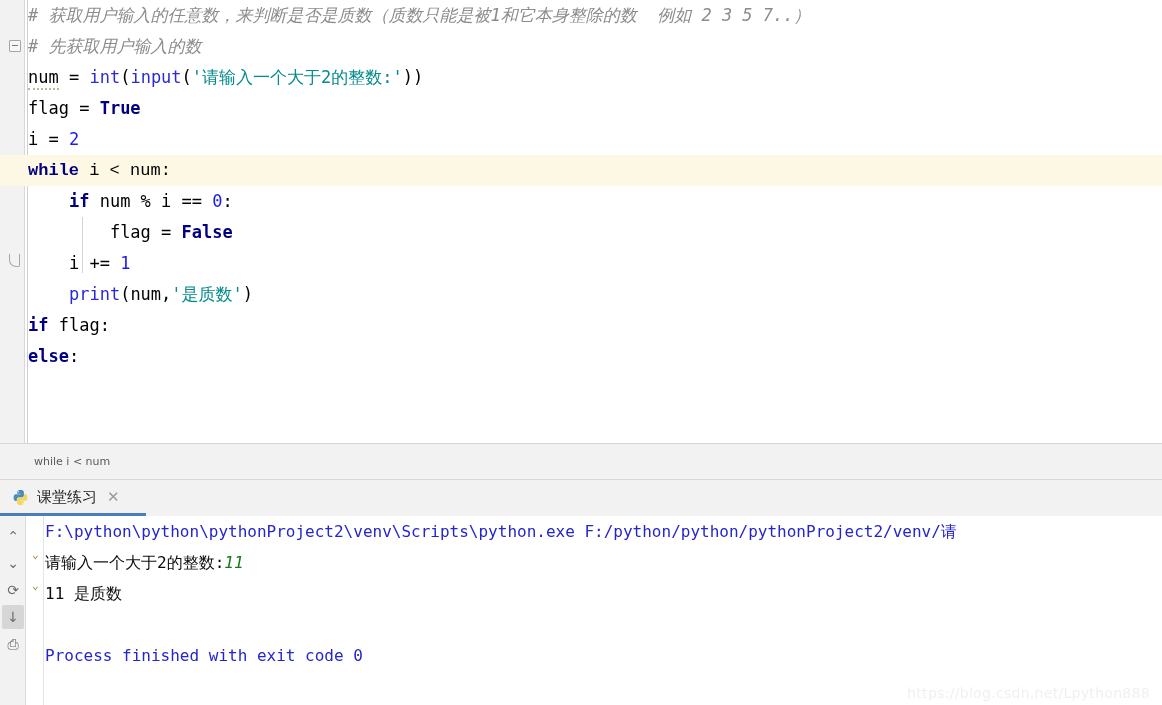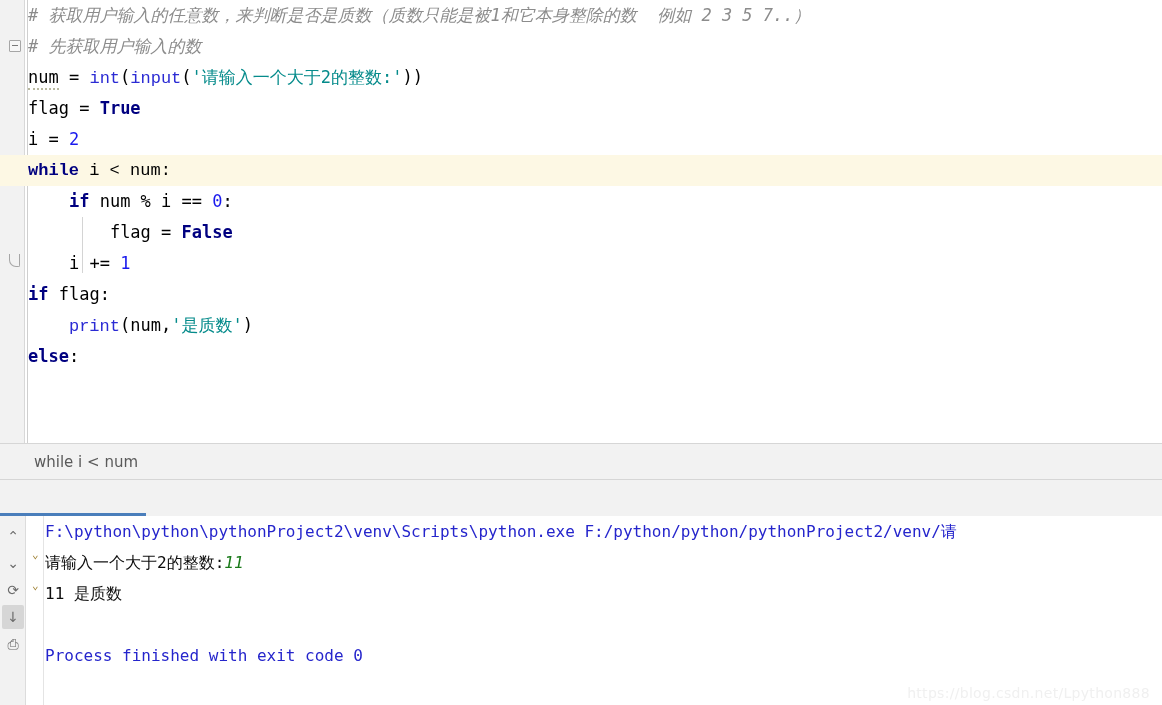--- a/index.html
+++ b/index.html
@@ -51,21 +51,21 @@
     color: #000000;
   }
   .code-line.highlight {
     background: #fdf8e4;
     font-family: Liberation Mono, monospace;
   }
 
   
   .tok-comment { color: #8c8c8c; font-style: italic; }
   .tok-kw      { color: #000080; font-weight: bold; }
-  .tok-fn      { color: #2b2bd4; font-family: Liberation Mono, monospace; }
+  .tok-fn      { color: #2b2bd4; }
   .tok-str     { color: #058b8b; }
   .tok-num     { color: #1a1aee; }
   .tok-plain   { color: #000000; }
   .tok-warn    {
     color: #000000;
     border-bottom: 2px dotted #b9b9a0;
     padding-bottom: 1px;
   }
 
   
@@ -128,21 +128,21 @@
     width: 1162px; height: 37px;
     background: #f2f2f2;
     border-top: 1px solid #d6d6d6;
     border-bottom: 1px solid #d6d6d6;
     box-sizing: border-box;
   }
   .breadcrumb-text {
     position: absolute;
     left: 34px; top: 0;
     line-height: 36px;
-    font-size: 15px;
+    font-size: 11px;
     color: #5a5a5a;
     font-family: "DejaVu Sans", "Liberation Sans", sans-serif;
   }
 
   
   .run-panel {
     position: absolute;
     left: 0; top: 480px;
     width: 1162px; height: 225px;
     background: #ffffff;
@@ -264,34 +264,44 @@
     <div class="code-area" id="code-area">
         <div class="code-line"><span></span><span class="tok-comment"># 获取用户输入的任意数，来判断是否是质数（质数只能是被1和它本身整除的数  例如 2 3 5 7..）</span></div>
         <div class="code-line"><span></span><span class="tok-comment"># 先获取用户输入的数</span></div>
         <div class="code-line"><span></span><span class="tok-warn">num</span><span class="tok-plain"> = </span><span class="tok-fn">int</span><span class="tok-plain">(</span><span class="tok-fn">input</span><span class="tok-plain">(</span><span class="tok-str">'请输入一个大于2的整数:'</span><span class="tok-plain">))</span></div>
         <div class="code-line"><span></span><span class="tok-plain">flag = </span><span class="tok-kw">True</span></div>
         <div class="code-line"><span></span><span class="tok-plain">i = </span><span class="tok-num">2</span></div>
         <div class="code-line highlight"><span></span><span class="tok-kw">while</span><span class="tok-plain"> i &lt; num:</span></div>
         <div class="code-line"><span>    </span><span class="tok-kw">if</span><span class="tok-plain"> num % i == </span><span class="tok-num">0</span><span class="tok-plain">:</span></div>
         <div class="code-line"><span>        </span><span class="tok-plain">flag = </span><span class="tok-kw">False</span></div>
         <div class="code-line"><span>    </span><span class="tok-plain">i += </span><span class="tok-num">1</span></div>
+        <div class="code-line"><span>    </span><span class="tok-fn">print</span><span class="tok-plain">(num,</span><span class="tok-str">'是质数'</span><span class="tok-plain">)</span></div>
         <div class="code-line"><span></span><span class="tok-kw">if</span><span class="tok-plain"> flag:</span></div>
-        <div class="code-line"><span>    </span><span class="tok-fn">print</span><span class="tok-plain">(num,</span><span class="tok-str">'是质数'</span><span class="tok-plain">)</span></div>
         <div class="code-line"><span></span><span class="tok-kw">else</span><span class="tok-plain">:</span></div>
         <div class="indent-guide" style="left: 82px; top: 217px; height: 56px;"></div>
       </div>
   </div>
 
   <div class="breadcrumb-bar">
     <div class="breadcrumb-text">while i &lt; num</div>
   </div>
 
   <div class="run-panel">
 
     <div class="tab-bar">
+      <div class="tab" id="run-tab">
+        <span class="py-icon-wrap">
+          <svg class="py-icon" viewBox="0 0 32 32" xmlns="http://www.w3.org/2000/svg">
+            <path d="M15.9 2c-3.3 0-6 1-6 4.3v2.6h6.3v.9H7.3s-4.3-.5-4.3 6.3 3.8 6.5 3.8 6.5h2.3v-2.9s-.1-3.8 3.7-3.8h6s3.6.1 3.6-3.5V6.3S22.9 2 15.9 2zm-3.5 2a1.17 1.17 0 1 1-1.2 1.2A1.18 1.18 0 0 1 12.4 4z" fill="#4B8BBE"></path>
+            <path d="M16.1 30c3.3 0 6-1 6-4.3v-2.6h-6.3v-.9h8.9s4.3.5 4.3-6.3-3.8-6.5-3.8-6.5h-2.3v2.9s.1 3.8-3.7 3.8h-6S9.6 16 9.6 19.6v6.1S9.1 30 16.1 30zm3.5-2a1.17 1.17 0 1 1 1.2-1.2A1.18 1.18 0 0 1 19.6 28z" fill="#F3D55B"></path>
+          </svg>
+        </span>
+        <span class="tab-label">课堂练习</span>
+        <span class="tab-close">✕</span>
+      </div>
       <div class="tab-underline"></div>
     </div>
 
     <div class="console-toolbar" id="console-toolbar">
         <div class="ctool" style="top: 8px;">
           <span style="font-size: 14px; color: rgb(107, 107, 107); line-height: 1;">⌃</span>
         </div>
         <div class="ctool" style="top: 35px;">
           <span style="font-size: 14px; color: rgb(107, 107, 107); line-height: 1;">⌄</span>
         </div>

